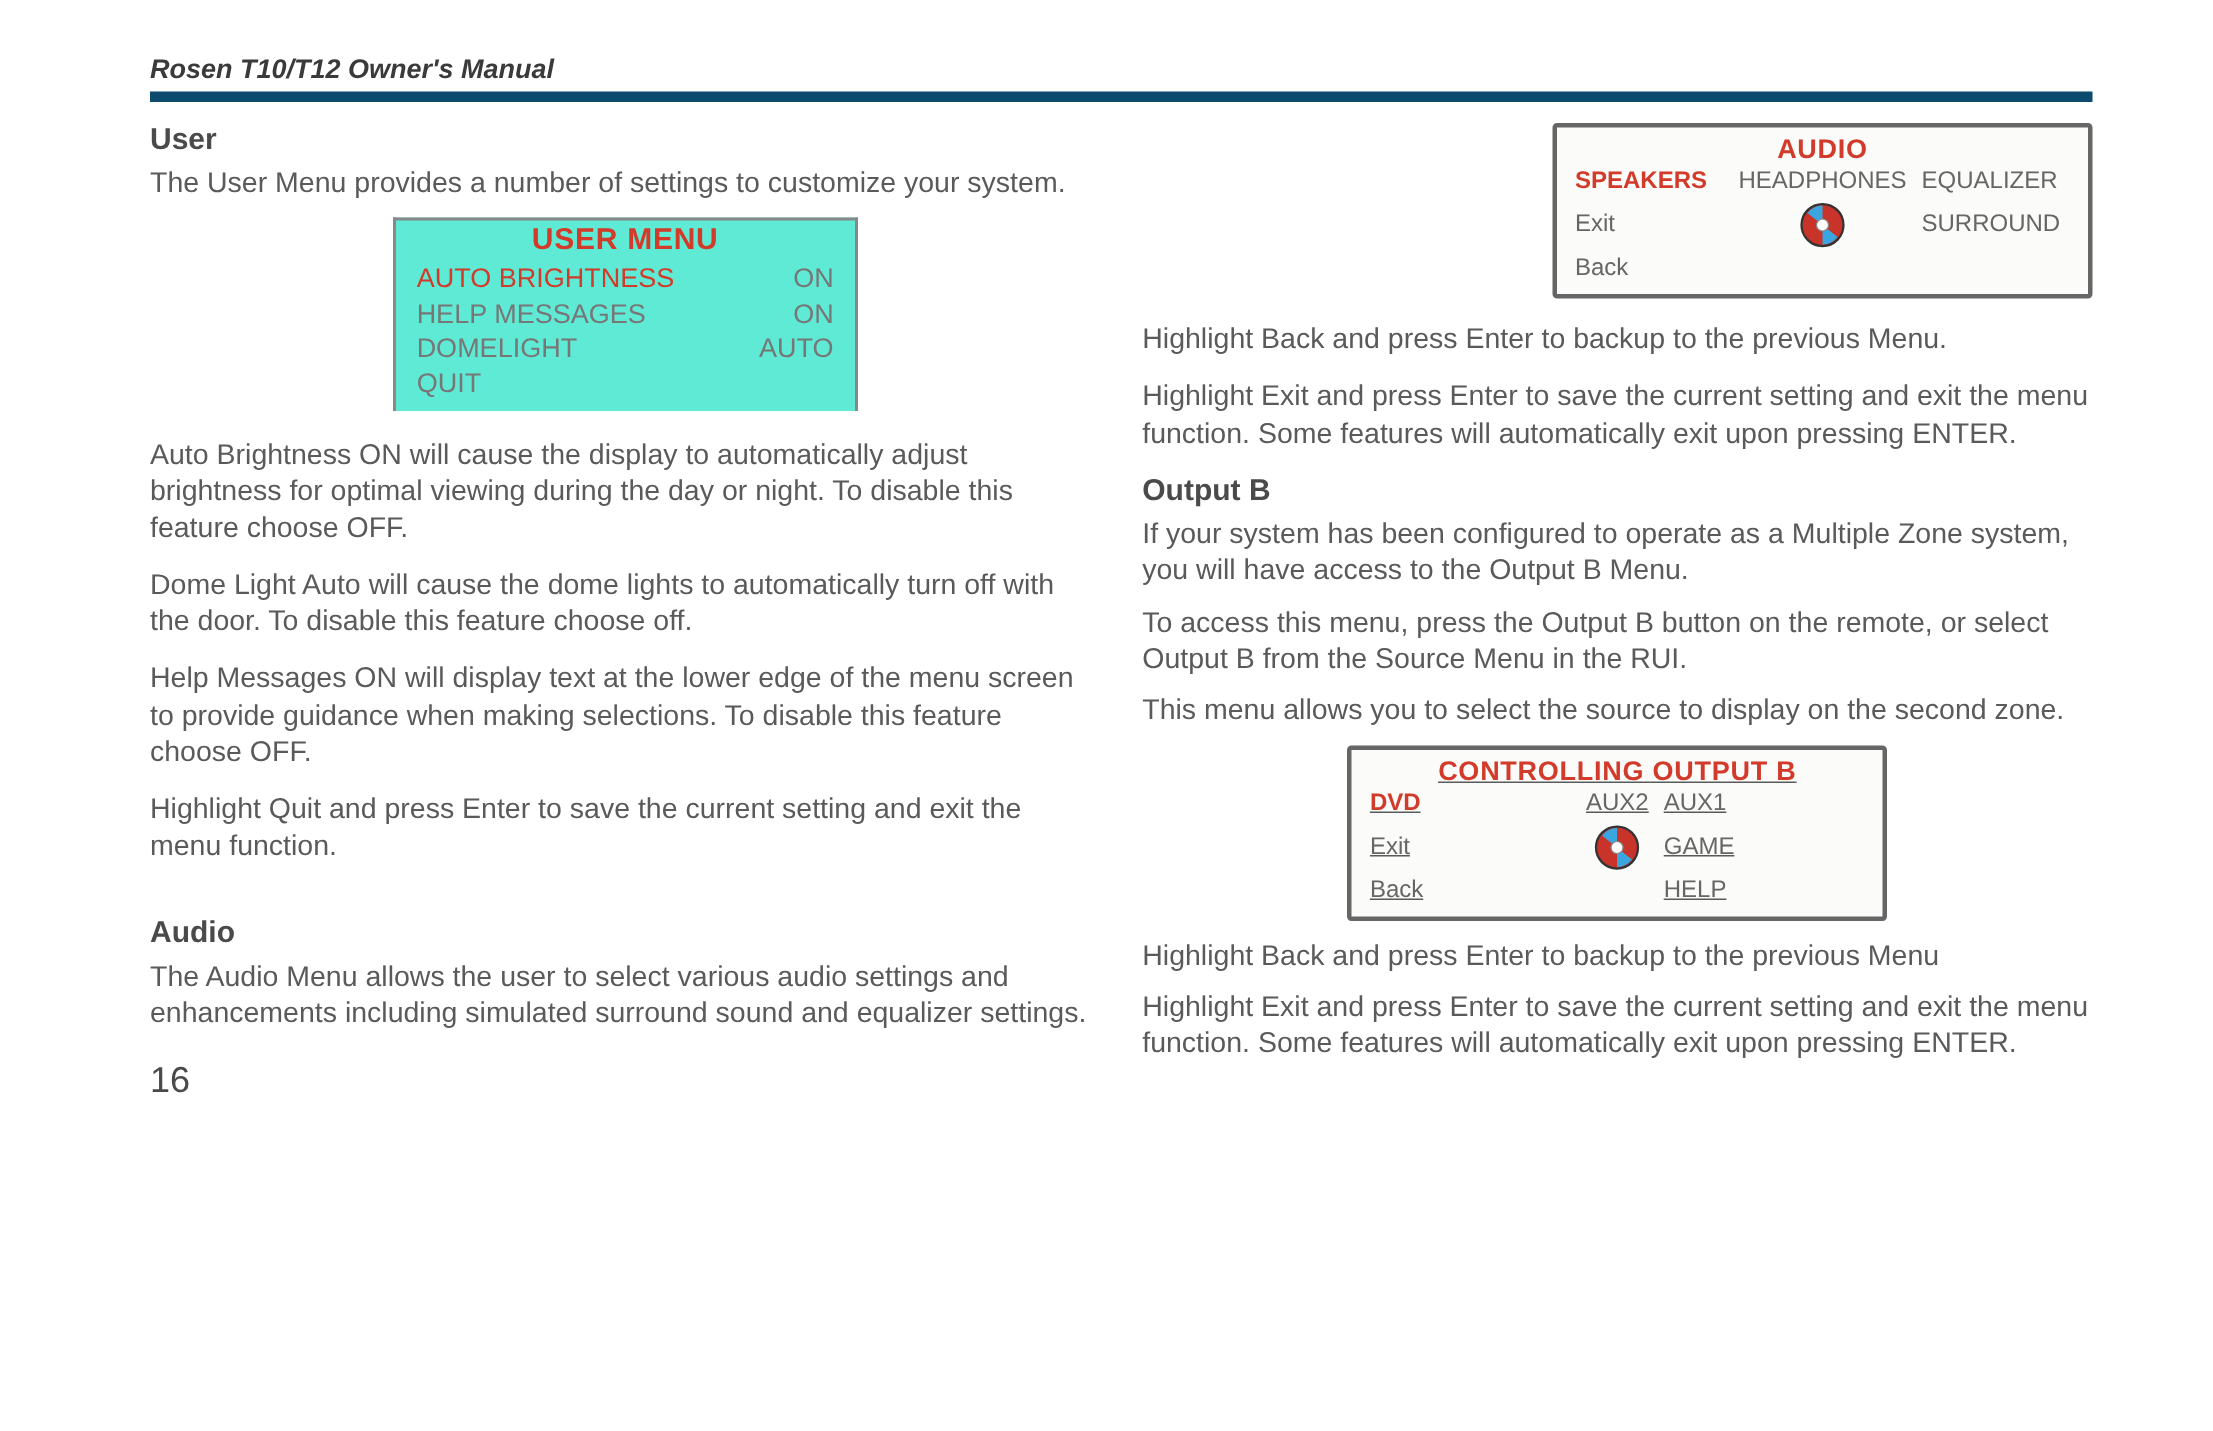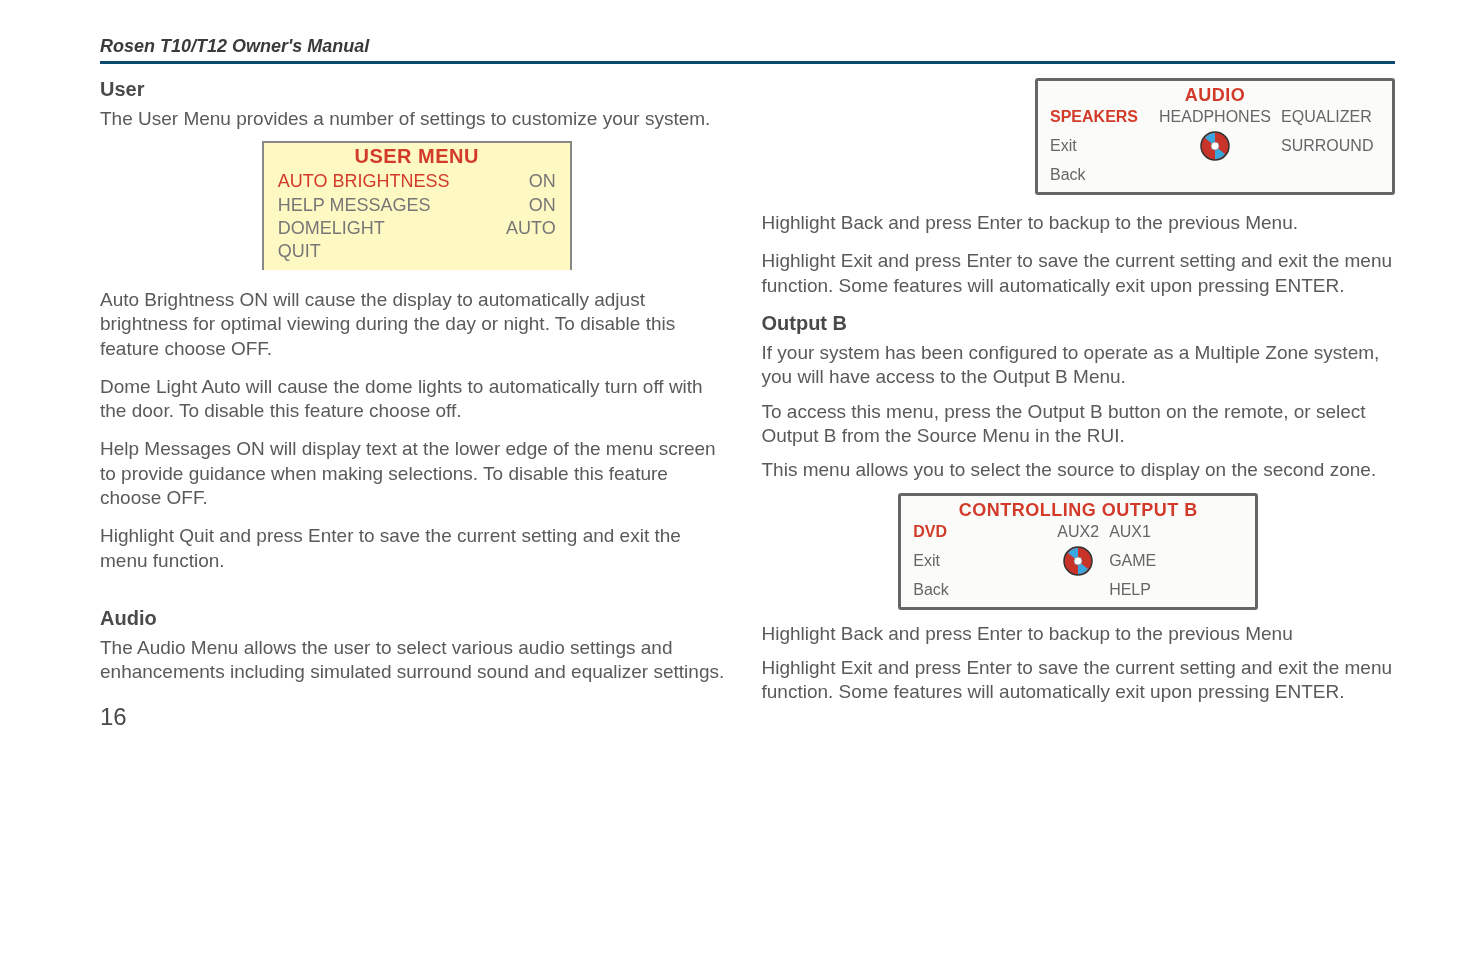--- a/index.html
+++ b/index.html
@@ -14,21 +14,21 @@
   }
   .page {
     padding: 36px 80px 30px 100px;
     box-sizing: border-box;
   }
   .running-head {
     font-weight: bold;
     font-style: italic;
     font-size: 18px;
     color: #3a3a3a;
-    border-bottom: 3px solid #0c4a6e;
+    border-bottom: 7px solid #0c4a6e;
     padding-bottom: 4px;
     margin-bottom: 14px;
   }
   .cols {
     display: flex;
     gap: 28px;
   }
   .col {
     flex: 1 1 0;
     min-width: 0;
@@ -57,21 +57,21 @@
     margin-top: 18px;
   }
 
   
   .fig-user {
     width: 310px;
     margin: 0 auto 18px auto;
     border: 2px solid #888;
     border-bottom: none;
     padding: 2px 14px 6px 14px;
-    background: #fef9c3;
+    background: #5eead4;
     box-sizing: border-box;
   }
   .fig-user .title {
     text-align: center;
     color: #d23a2a;
     font-weight: bold;
     font-size: 20px;
     letter-spacing: 0.5px;
     margin-bottom: 2px;
   }
@@ -89,21 +89,21 @@
   
   .panel {
     width: 360px;
     border: 3px solid #666;
     border-radius: 3px;
     background: #fbfbf9;
     box-sizing: border-box;
     padding: 4px 12px 8px 12px;
   }
   .panel.audio { margin: 0 0 16px auto; }
-  .panel.outputb { margin: 2px auto 12px auto; }
+  .panel.outputb { margin: 2px auto 12px auto; text-decoration: underline; }
   .panel .ptitle {
     text-align: center;
     color: #d23a2a;
     font-weight: bold;
     font-size: 18px;
     letter-spacing: 0.5px;
     margin-bottom: 2px;
   }
   .panel .grid {
     display: grid;

